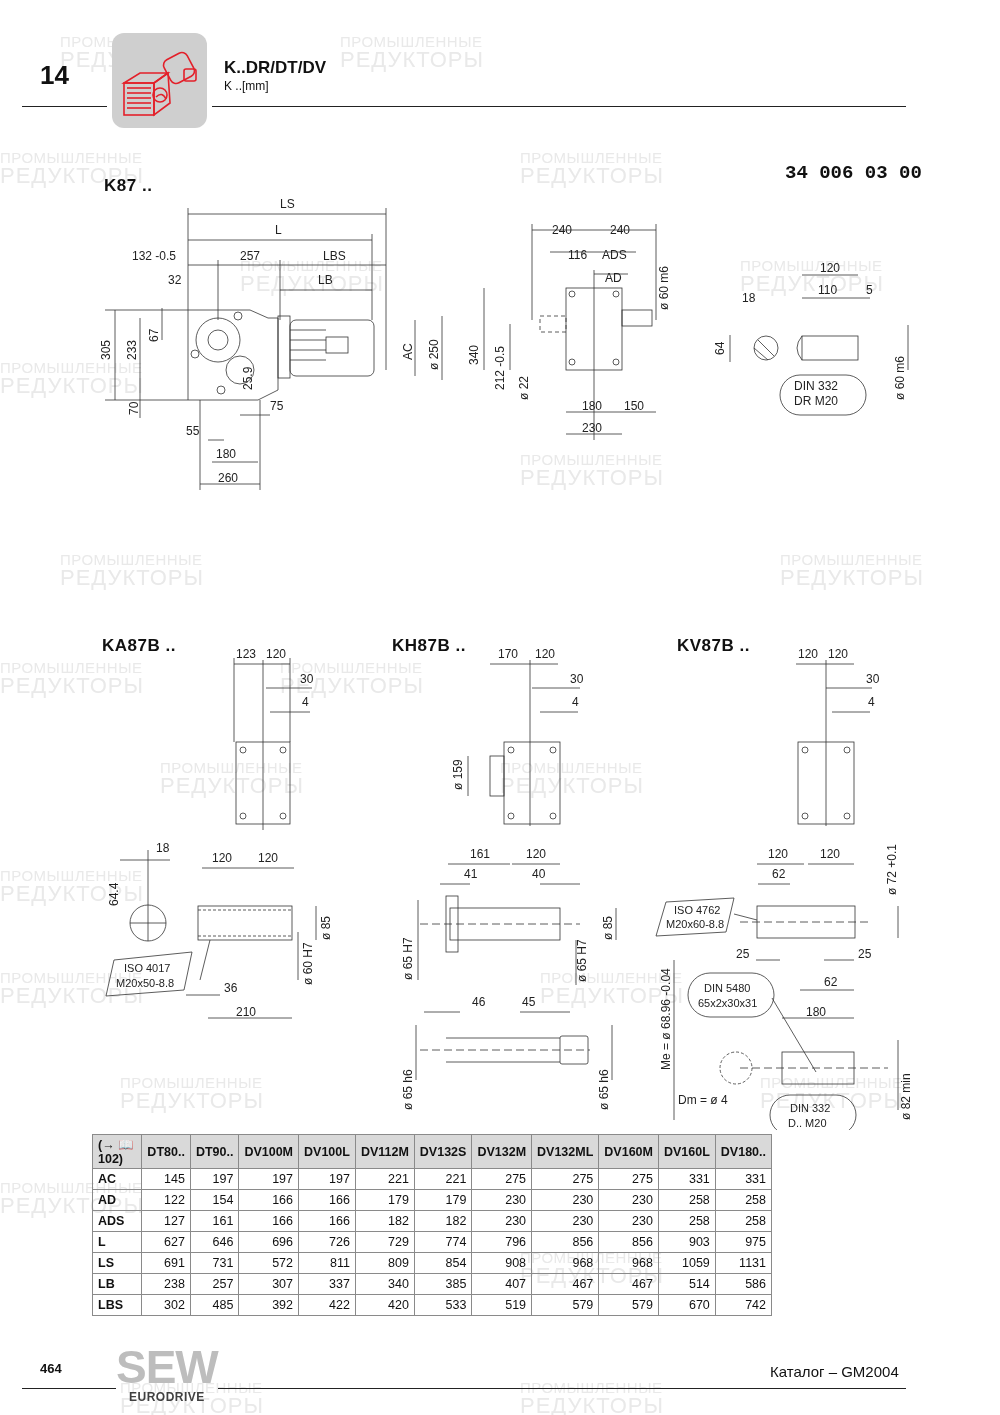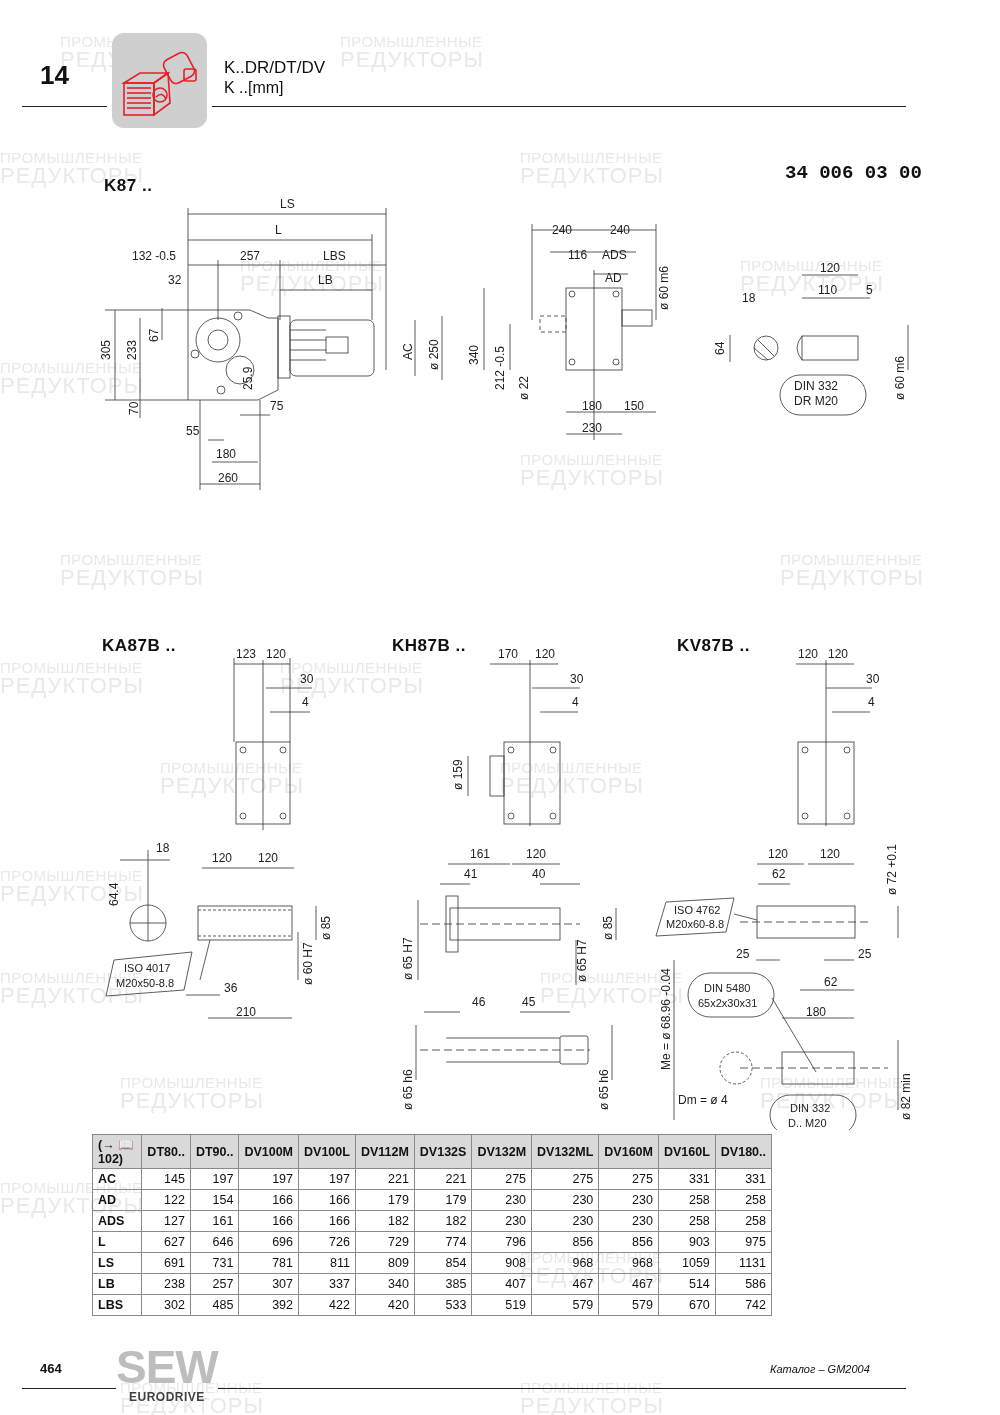--- a/index.html
+++ b/index.html
@@ -6,33 +6,33 @@
   body { width:1000px; height:1415px; position:relative; overflow:hidden;
          font-family:"Liberation Sans", sans-serif; color:#111; }
   .abs { position:absolute; }
   .watermark { position:absolute; color:#e9e9e9; font-family:"Liberation Sans", sans-serif;
                line-height:1; pointer-events:none; user-select:none; }
   .watermark .l1 { font-size:15px; letter-spacing:0.5px; }
   .watermark .l2 { font-size:22px; letter-spacing:1px; }
   .hline { position:absolute; height:1px; background:#222; }
   .chapter { font-weight:bold; font-size:26px; }
   .header-icon-box { width:95px; height:95px; background:#cfcfcf; border-radius:12px; }
-  .title-main { font-weight:normal; font-size:17px; }
-  .title-sub { font-size:16px; }
+  .title-main { font-weight:bold; font-size:17px; }
+  .title-sub { font-size:12px; }
   .model-label { font-weight:bold; font-size:17px; letter-spacing:0.5px; }
   .doc-number { font-weight:bold; font-size:19px;font-family:Liberation Mono, monospace; }
   svg text { font-family:"Liberation Sans", sans-serif; fill:#222; }
   table.dims { position:absolute; left:92px; top:1134px; border-collapse:collapse;
                font-size:12.5px; width:680px; }
   table.dims th, table.dims td { border:1px solid #8a8a8a; padding:2px 5px; height:16px; }
   table.dims th { background:#d9d9d9; font-weight:bold; text-align:center; }
   table.dims td { text-align:right; }
   table.dims td.rowhead { text-align:left; font-weight:bold; }
   .page-num { font-weight:bold; font-size:13px; }
-  .catalog { font-style:italic; font-size:11px; }
+  .catalog { font-size:15px; }
   .sew-logo { font-weight:900; font-size:46px; color:#bdbdbd; letter-spacing:-1px; line-height:1; }
   .sew-sub { font-weight:900; font-size:12px; color:#404040; letter-spacing:0.5px; }
 </style>
 </head>
 <body>
 
 <div>
   <div class="watermark" style="left:60px;top:34px">
       <div class="l1">ПРОМЫШЛЕННЫЕ</div>
       <div class="l2">РЕДУКТОРЫ</div>
@@ -515,21 +515,21 @@
       <td>796</td>
       <td>856</td>
       <td>856</td>
       <td>903</td>
       <td>975</td>
     </tr>
     <tr>
       <td class="rowhead">LS</td>
       <td>691</td>
       <td>731</td>
-      <td>781</td>
+      <td>572</td>
       <td>811</td>
       <td>809</td>
       <td>854</td>
       <td>908</td>
       <td>968</td>
       <td>968</td>
       <td>1059</td>
       <td>1131</td>
     </tr>
     <tr>

